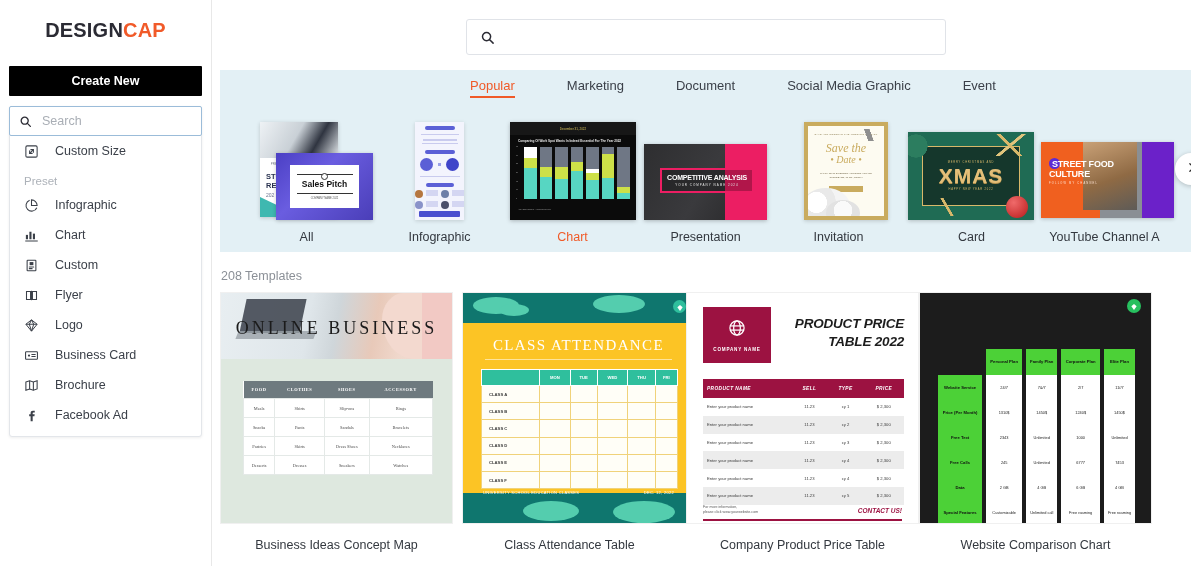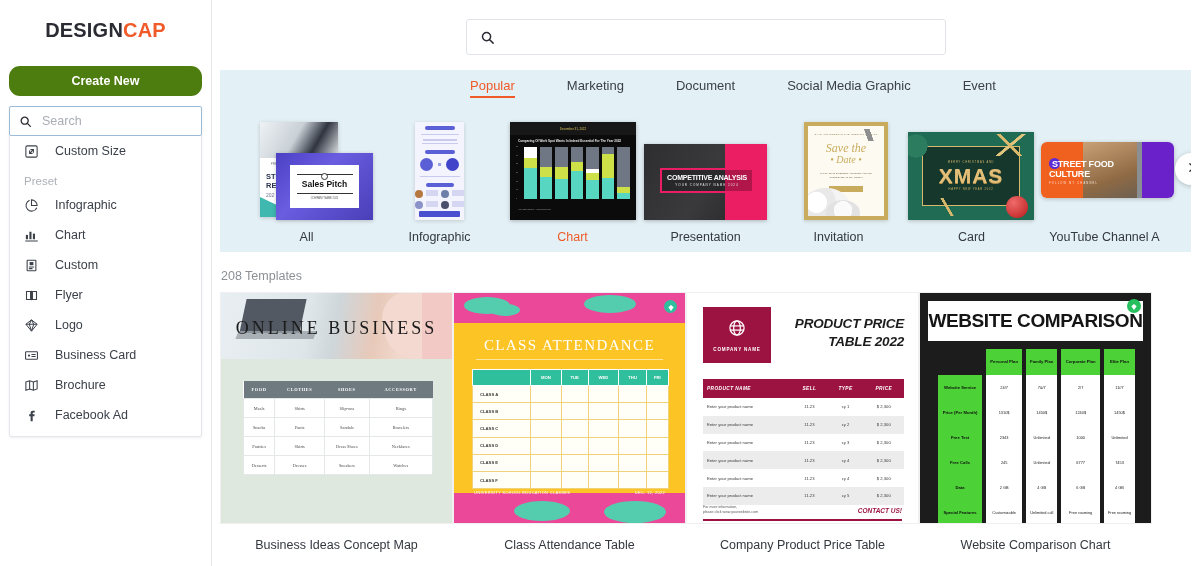--- a/index.html
+++ b/index.html
@@ -24,27 +24,27 @@
     font-size: 20px;
     font-weight: bold;
     letter-spacing: 0.2px;
   }
   .logo .design { color: #2b2b34; }
   .logo .cap { color: #f15a29; }
 
   .create-new {
     margin: 24px 9px 0 9px;
     height: 30px;
-    background: #4d7c0f;
+    background: #000000;
     color: #ffffff;
     font-size: 12.5px;
     font-weight: bold;
     display: flex; align-items: center; justify-content: center;
     cursor: pointer;
-    border-radius: 11px;
+    border-radius: 1px;
   }
 
   .side-panel {
     margin: 10px 9px 0 9px;
     border: 1px solid #e3e6ea;
     border-radius: 3px;
     background: #fff;
     box-shadow: 0 1px 3px rgba(0,0,0,0.07);
     padding-bottom: 6px;
   }
@@ -217,21 +217,21 @@
     font-family:"Liberation Serif",serif;
     padding: 6px 0; text-align:center; font-weight:600;
   }
   .t1 td {
     font-size: 4.4px; color:#4a4a4a; text-align:center;
     padding: 6.5px 0; border: .5px solid #e4e9e7;
     font-family:"Liberation Serif",serif;
   }
 
   
-  .t2 { background: #ec4899; }
+  .t2 { background: #0f766e; margin-left: 9px; }
   .t2 .yellow { position:absolute; left:0; right:0; top:30px; bottom:30px; background:#fcc425; }
   .t2 .ttl {
     position:absolute; left:0; right:0; top:44px; text-align:center;
     font-family:"Liberation Serif",serif; color:#fff;
     font-size: 15px; letter-spacing: 1.4px;
   }
   .t2 .rule { position:absolute; left:22px; right:22px; top:66px; height:1px; background:rgba(255,255,255,.55);}
   .t2 table { position:absolute; left:18px; top:76px; width:197px; border-collapse:collapse; }
   .t2 th { background:#2fbf9d; color:#fff; font-size:4.2px; padding:5px 0; border:1px solid #fff; font-weight:700;}
   .t2 th.blank { background:#2fbf9d; }
@@ -548,21 +548,21 @@
               <div style="position:absolute;right:4px;top:2px;width:40px;height:22px;background:linear-gradient(45deg,transparent 45%,#d8b86a 46% 52%,transparent 53%),linear-gradient(-40deg,transparent 45%,#e0c47c 46% 52%,transparent 53%);"></div>
               <div style="position:absolute;right:6px;bottom:2px;width:22px;height:22px;border-radius:50%;background:radial-gradient(circle at 35% 30%,#f06a6a,#b91b1b);"></div>
               <div style="position:absolute;left:22px;bottom:4px;width:34px;height:18px;background:linear-gradient(60deg,transparent 46%,#d8b86a 47% 53%,transparent 54%);"></div>
             </div>
           </div>
           <div class="cat-name">Card</div>
         </div>
 
         <div class="cat-item">
           <div class="cat-thumb">
-            <div style="position:absolute;left:3px;top:20px;width:133px;height:56px;background:linear-gradient(90deg,#f0601f 0 44%,#8a8f94 44% 76%,#6b21c9 76%);box-shadow:0 1px 4px rgba(0,0,0,.22);overflow:hidden;border-radius:6px;">
+            <div style="position:absolute;left:3px;top:20px;width:133px;height:76px;background:linear-gradient(90deg,#f0601f 0 44%,#8a8f94 44% 76%,#6b21c9 76%);box-shadow:0 1px 4px rgba(0,0,0,.22);overflow:hidden;">
               <div style="position:absolute;left:42px;top:0;width:54px;height:68px;background:linear-gradient(160deg,#c9a177,#8f6a44 55%,#5e5b57);"></div>
               <div style="position:absolute;left:8px;top:16px;">
                 <div style="display:flex;align-items:center;">
                   <div style="width:11px;height:11px;border-radius:50%;background:#5b2bd6;margin-right:2px;"></div>
                   <span style="font-size:9px;font-weight:bold;color:#fff;margin-left:-10px;letter-spacing:-.2px;">STREET FOOD</span>
                 </div>
                 <div style="font-size:9px;font-weight:bold;color:#fff;letter-spacing:-.2px;">CULTURE</div>
                 <div style="font-size:2.6px;color:#ffe3d2;letter-spacing:1.2px;margin-top:3px;">FOLLOW MY CHANNEL</div>
               </div>
             </div>
@@ -792,23 +792,20 @@
 
       <div class="tpl-card">
         <div class="tpl-thumb t4">
           <div class="badge">
             <span>
               <svg width="8" height="8" viewBox="0 0 24 24" fill="#ffffff">
                   <path d="M12 3 L20 9.5 L12 21 L4 9.5 Z"></path>
                 </svg>
             </span>
           </div>
-          <div class="whiteband">
-            <span>WEBSITE COMPARISON</span>
-          </div>
           <table>
             <tbody>
                 <tr>
               <th class="corner"></th>
               <th>Personal Plan</th>
               <th>Family Plan</th>
               <th>Corporate Plan</th>
               <th>Elite Plan</th>
             </tr>
             <tr>

